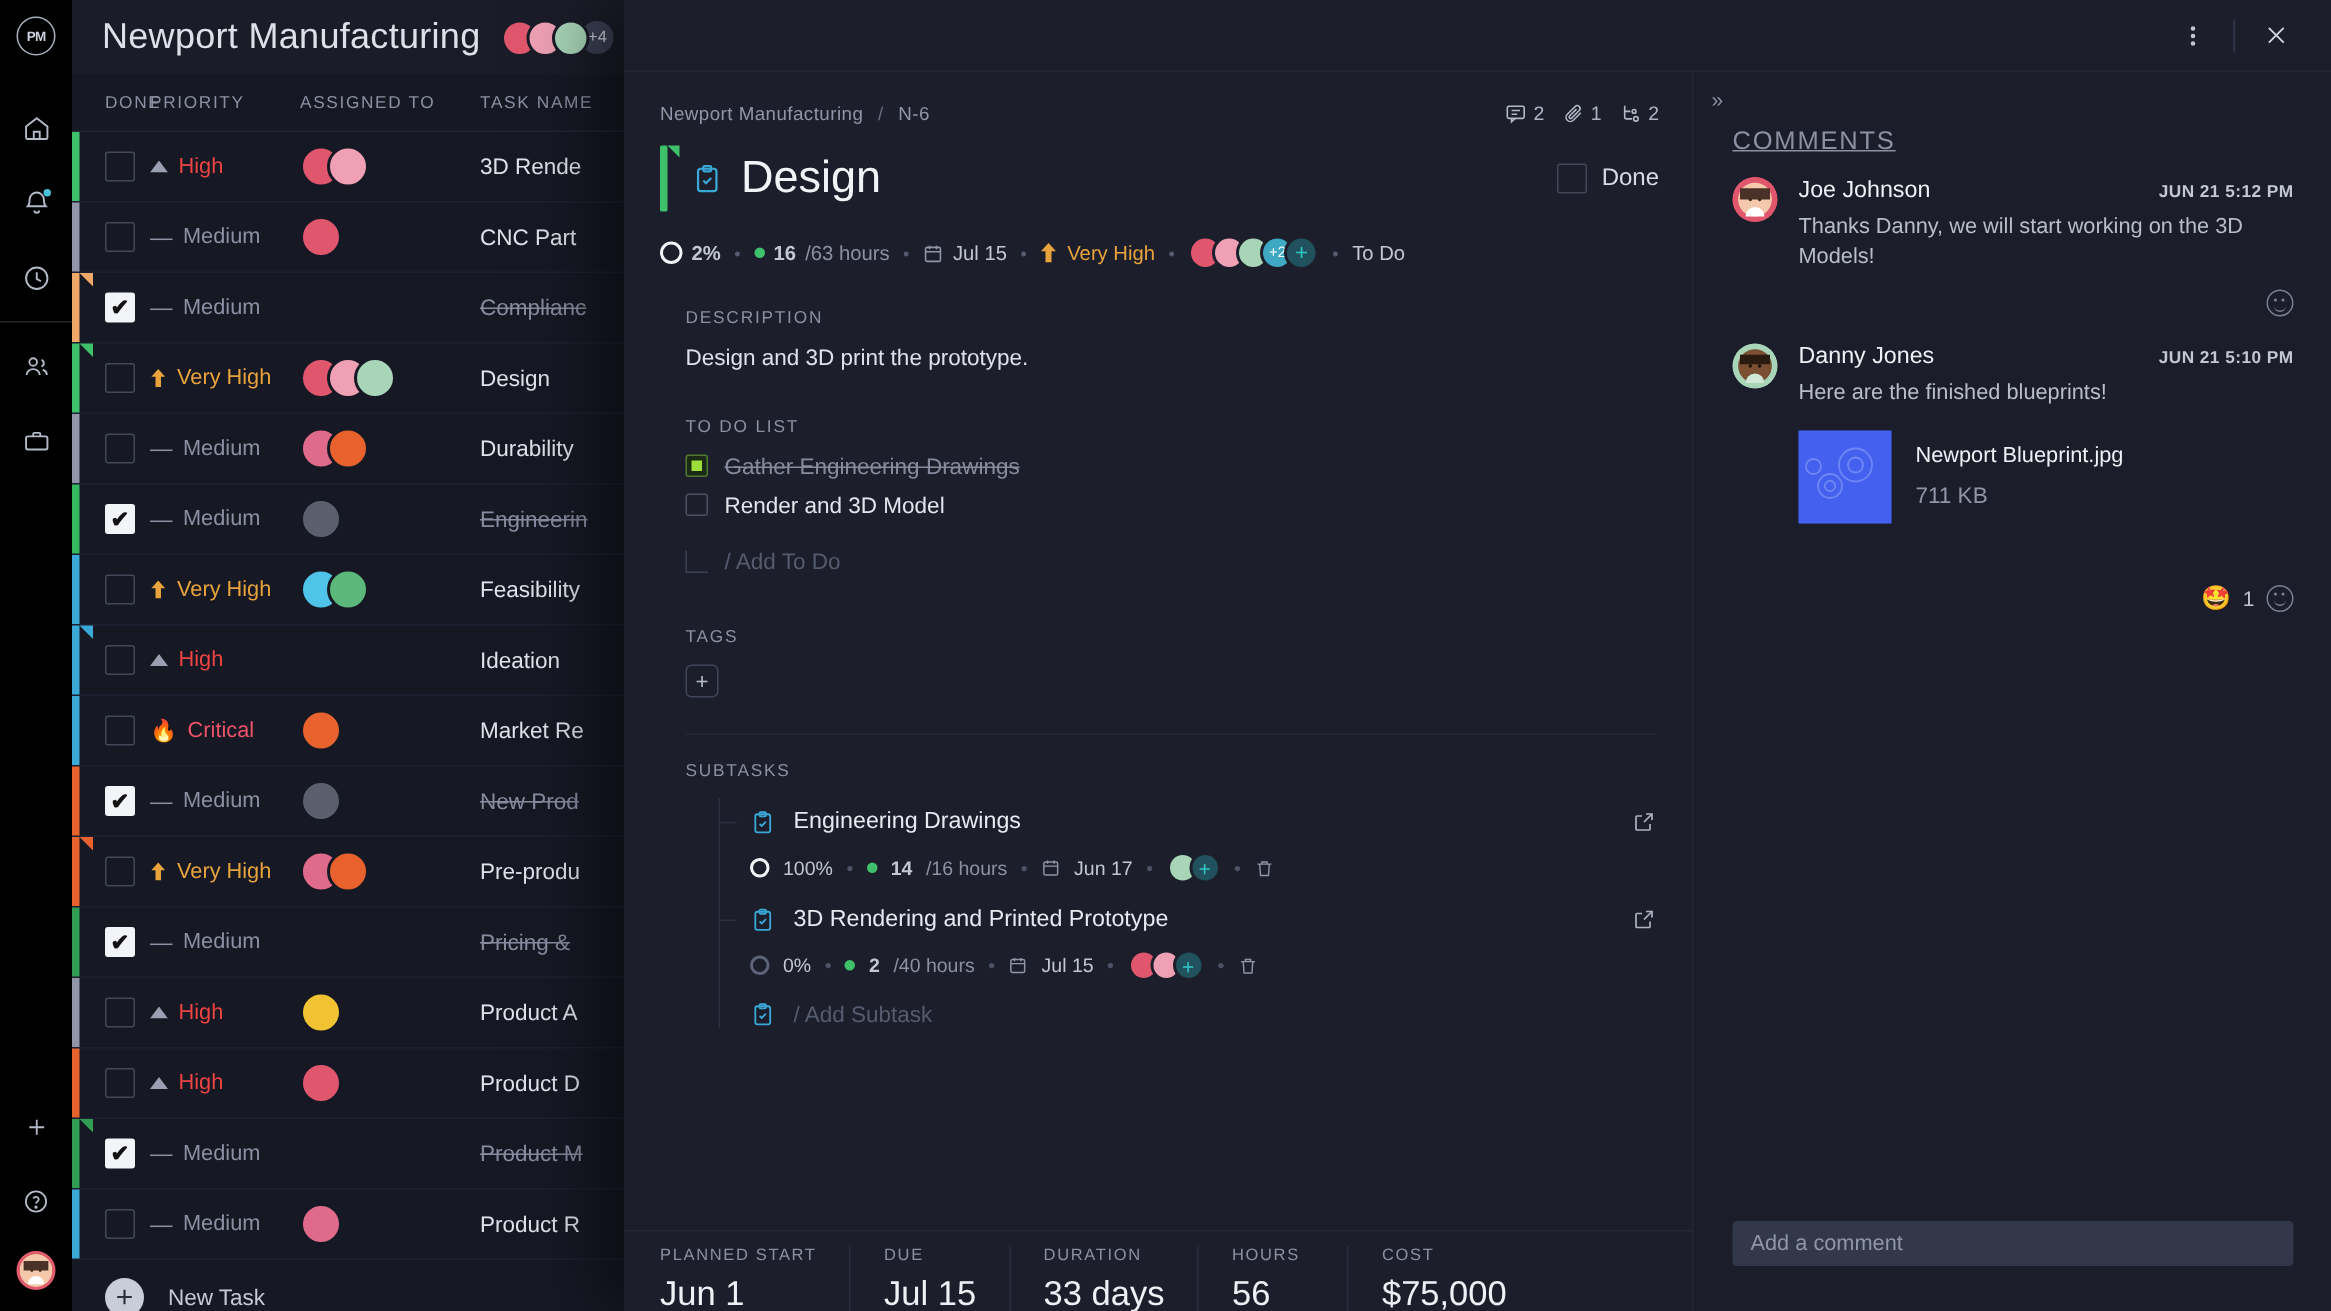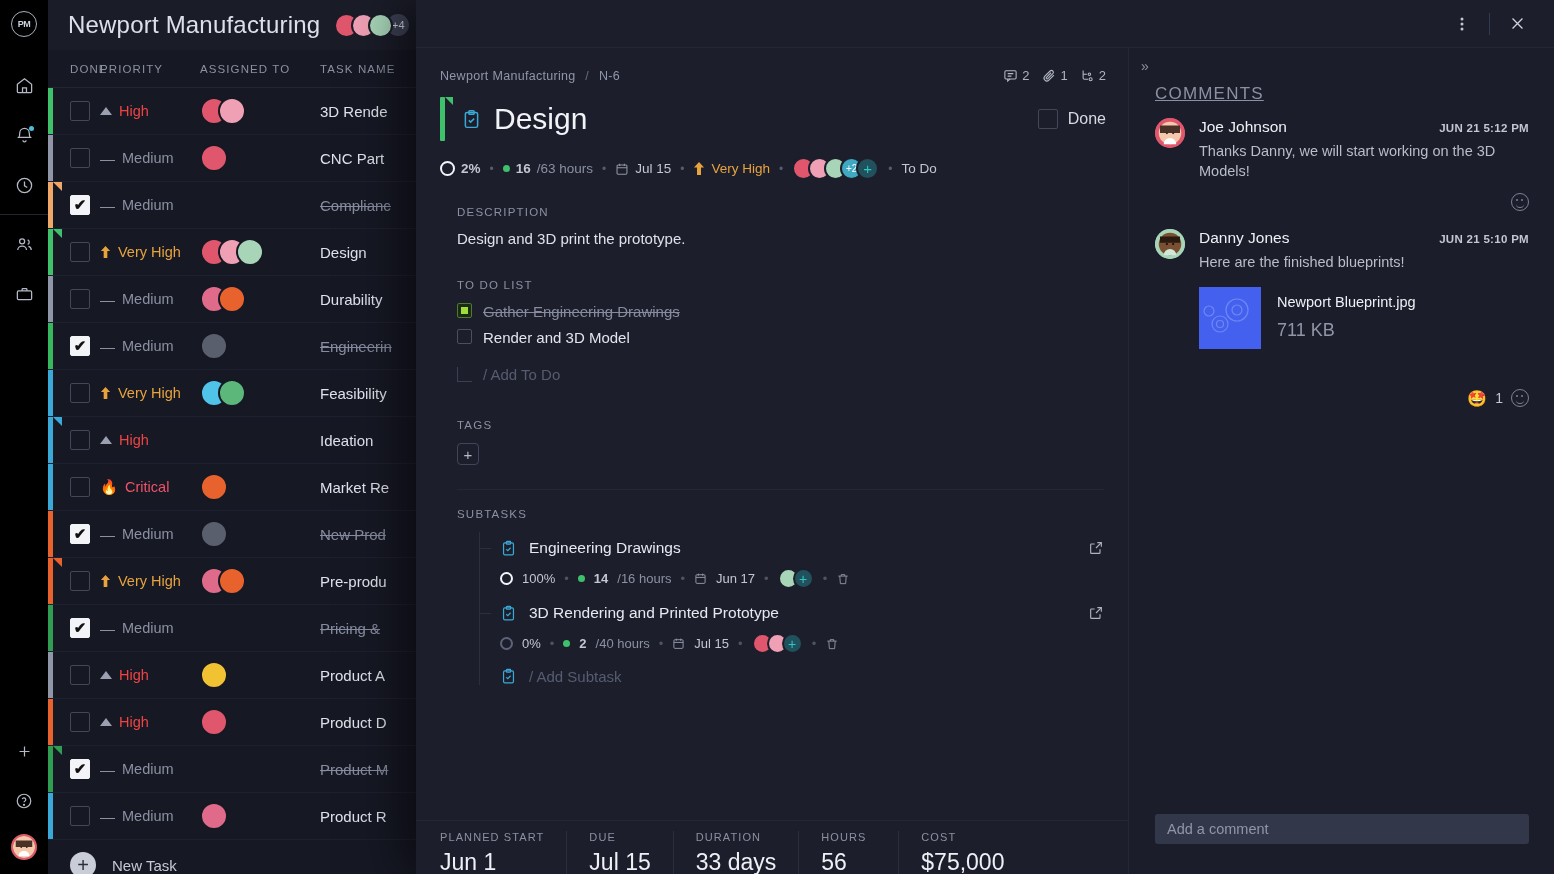--- a/index.html
+++ b/index.html
@@ -200,21 +200,21 @@
   .cm-name { font-size: 15.5px; color: #eef0f5; }
   .cm-time { font-size: 11.5px; color: #c3c7d3; font-weight: bold; letter-spacing: .3px; }
   .cm-text { font-size: 14.5px; color: #b9bdc9; margin-top: 6px; line-height: 1.35; }
   .cm-react { display: flex; justify-content: flex-end; margin-top: 12px; align-items: center; gap: 8px; }
   .smiley { width: 18px; height: 18px; border-radius: 50%; border: 1.4px solid #7b8195; position: relative; }
   .smiley::before{content:"";position:absolute;left:3.6px;top:4.5px;width:2px;height:2px;border-radius:50%;background:#7b8195;box-shadow:5px 0 0 #7b8195;}
   .smiley::after{content:"";position:absolute;left:4px;top:9.5px;width:8px;height:3px;border-bottom:1.4px solid #7b8195;border-radius:0 0 4px 4px;}
   .attach { display: flex; align-items: center; gap: 16px; margin: 14px 0 0 0; }
   .thumb { width: 62px; height: 62px; background: #4361ee; position: relative; overflow: hidden; flex-shrink:0; }
   .att-name { font-size: 14.5px; color: #eef0f5; }
-  .att-size { font-size: 18px; color: #9096a8; margin-top: 10px; }
+  .att-size { font-size: 15px; color: #9096a8; margin-top: 10px; }
   .cm-compose { padding: 0 24px 30px 26px; }
   .cm-input {
     height: 30px; background: #323749; border-radius: 3px; display: flex; align-items: center;
     padding: 0 12px; font-size: 14.5px; color: #9096a8; cursor: text;
   }
 </style>
 </head>
 <body>
 
 <div id="app">

